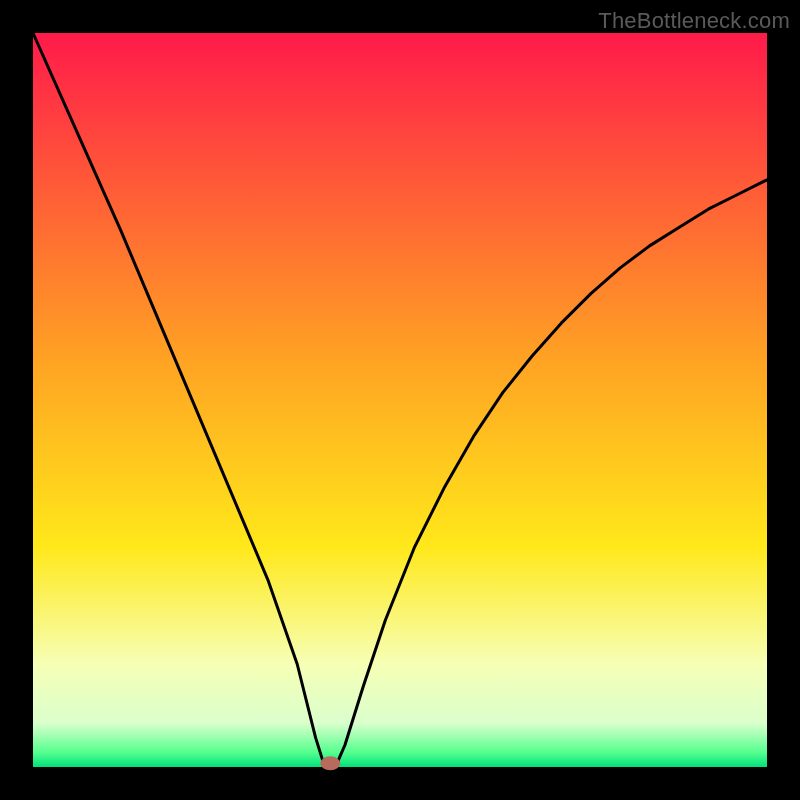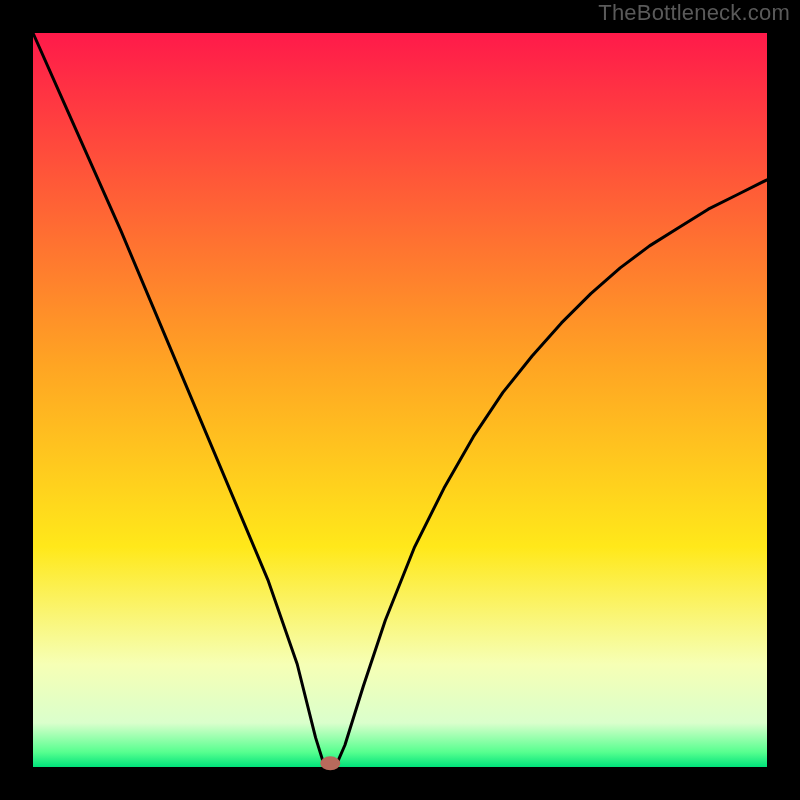--- a/index.html
+++ b/index.html
@@ -14,21 +14,21 @@
   .frame {
     position: absolute;
     top: 0;
     left: 0;
     width: 800px;
     height: 800px;
     background: #000;
   }
   .watermark {
     position: absolute;
-    top: 0;
+    top: 8px;
     right: 10px;
     color: #5a5a5a;
     font-size: 22px;
     font-weight: 400;
     letter-spacing: 0.2px;
     user-select: none;
   }
   svg {
     position: absolute;
     top: 0;

